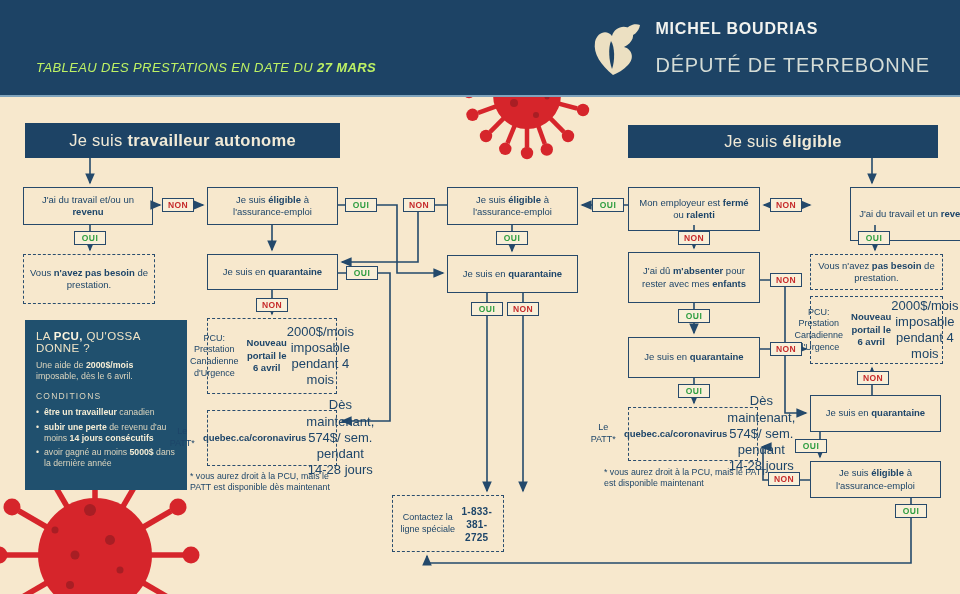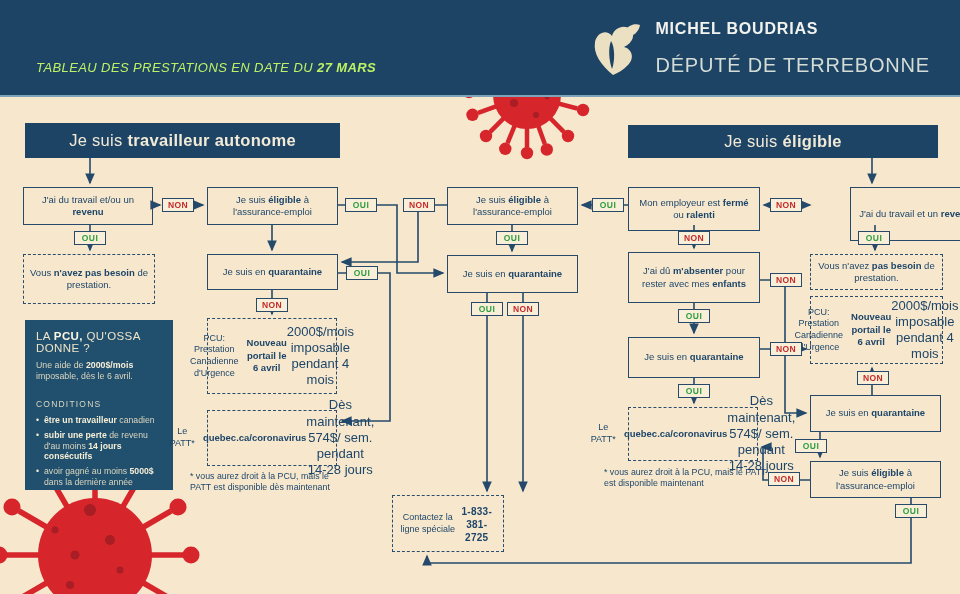--- a/index.html
+++ b/index.html
@@ -34,27 +34,27 @@
   .non{color:#c62b2b;}
 
   .stack{flex-direction:row;}
   .l1{font-size:9px;}
   .lb{font-size:9.5px;font-weight:bold;margin:2px 0;padding-left:8px;}
   .l3{font-size:13px;line-height:1.25;}
   .phone{font-size:10px;font-weight:bold;margin-top:2px;letter-spacing:.3px;}
   .note{position:absolute;font-size:8.8px;color:#1d4569;line-height:1.3;z-index:2;}
 
   
-  #infobox{position:absolute;left:25px;top:320px;width:148px;height:170px;background:#20506e;
+  #infobox{position:absolute;left:25px;top:320px;width:162px;height:170px;background:#20506e;
            color:#ddd6bf;z-index:2;padding:10px 11px;box-sizing:border-box;}
   #infobox .ib-title{font-size:11.5px;color:#f0e4c6;letter-spacing:.4px;margin-bottom:6px;}
   #infobox .ib-title b{color:#fdf6e0;}
   #infobox .ib-intro{font-size:8.8px;line-height:1.3;}
   #infobox .ib-intro b, #infobox li b{color:#f6eed6;}
-  #infobox .ib-cond{font-size:8.5px;letter-spacing:1.2px;margin:16px 0 6px;}
+  #infobox .ib-cond{font-size:8.5px;letter-spacing:1.2px;margin:8px 0 6px;}
   #infobox ul{margin:0;padding:0;list-style:none;}
   #infobox li{font-size:8.7px;line-height:1.25;margin-bottom:4px;padding-left:8px;position:relative;}
   #infobox li::before{content:"•";position:absolute;left:0;color:#f6eed6;}
 
   svg.lines{position:absolute;left:0;top:0;z-index:1;}
   svg.virus{position:absolute;z-index:0;}
 </style>
 </head>
 <body>
 

